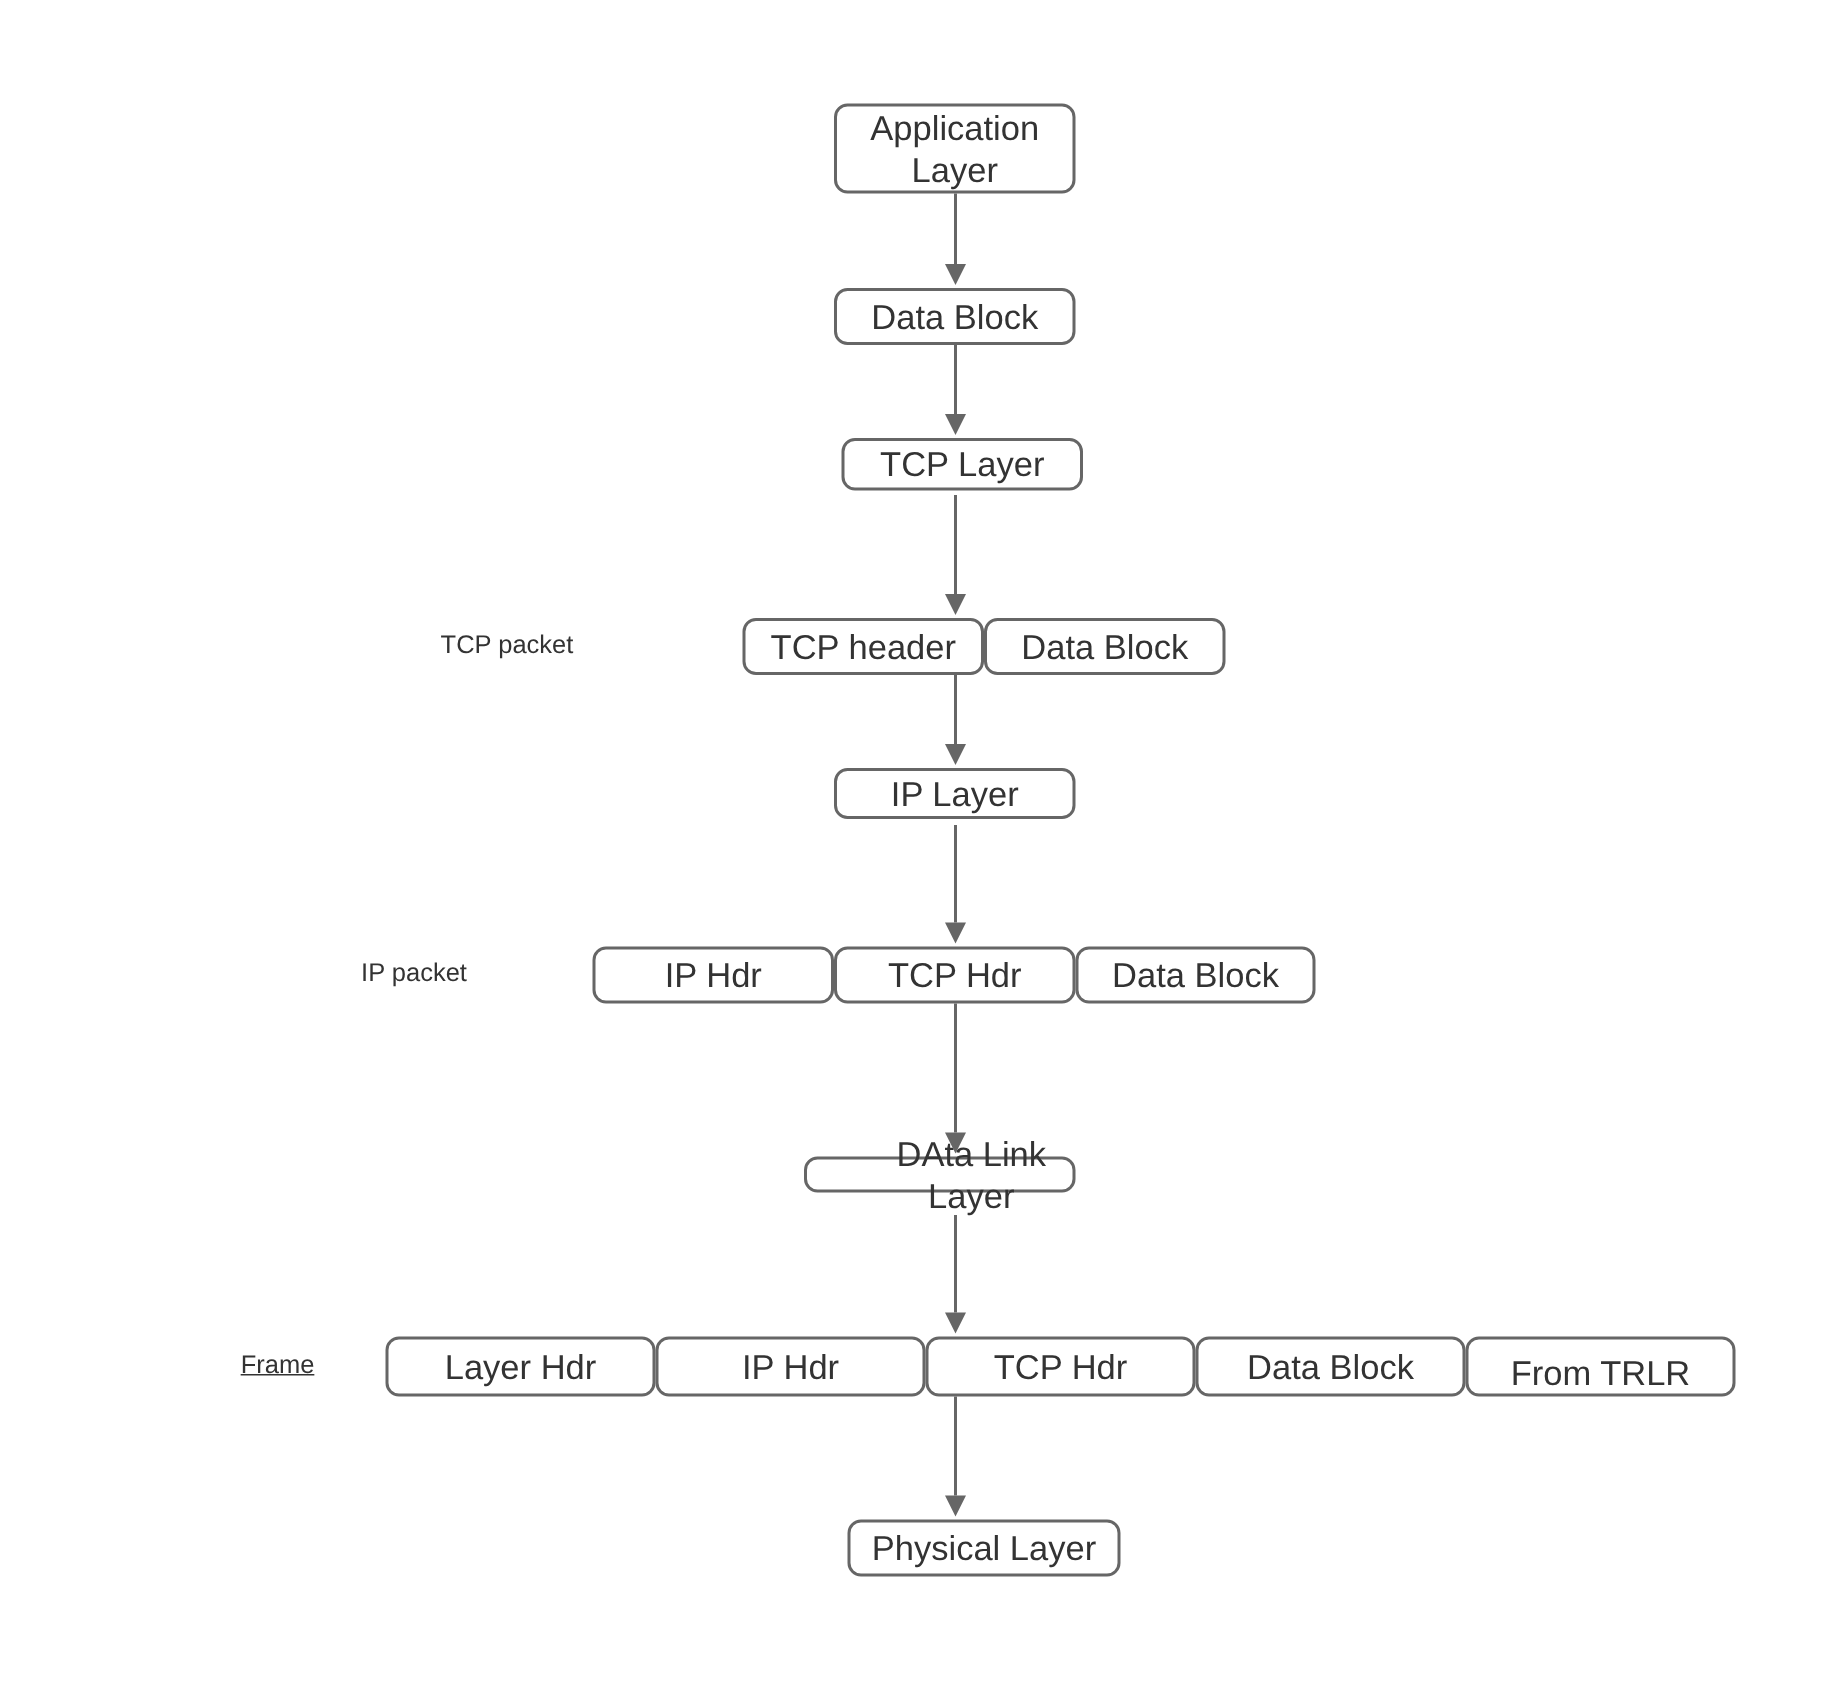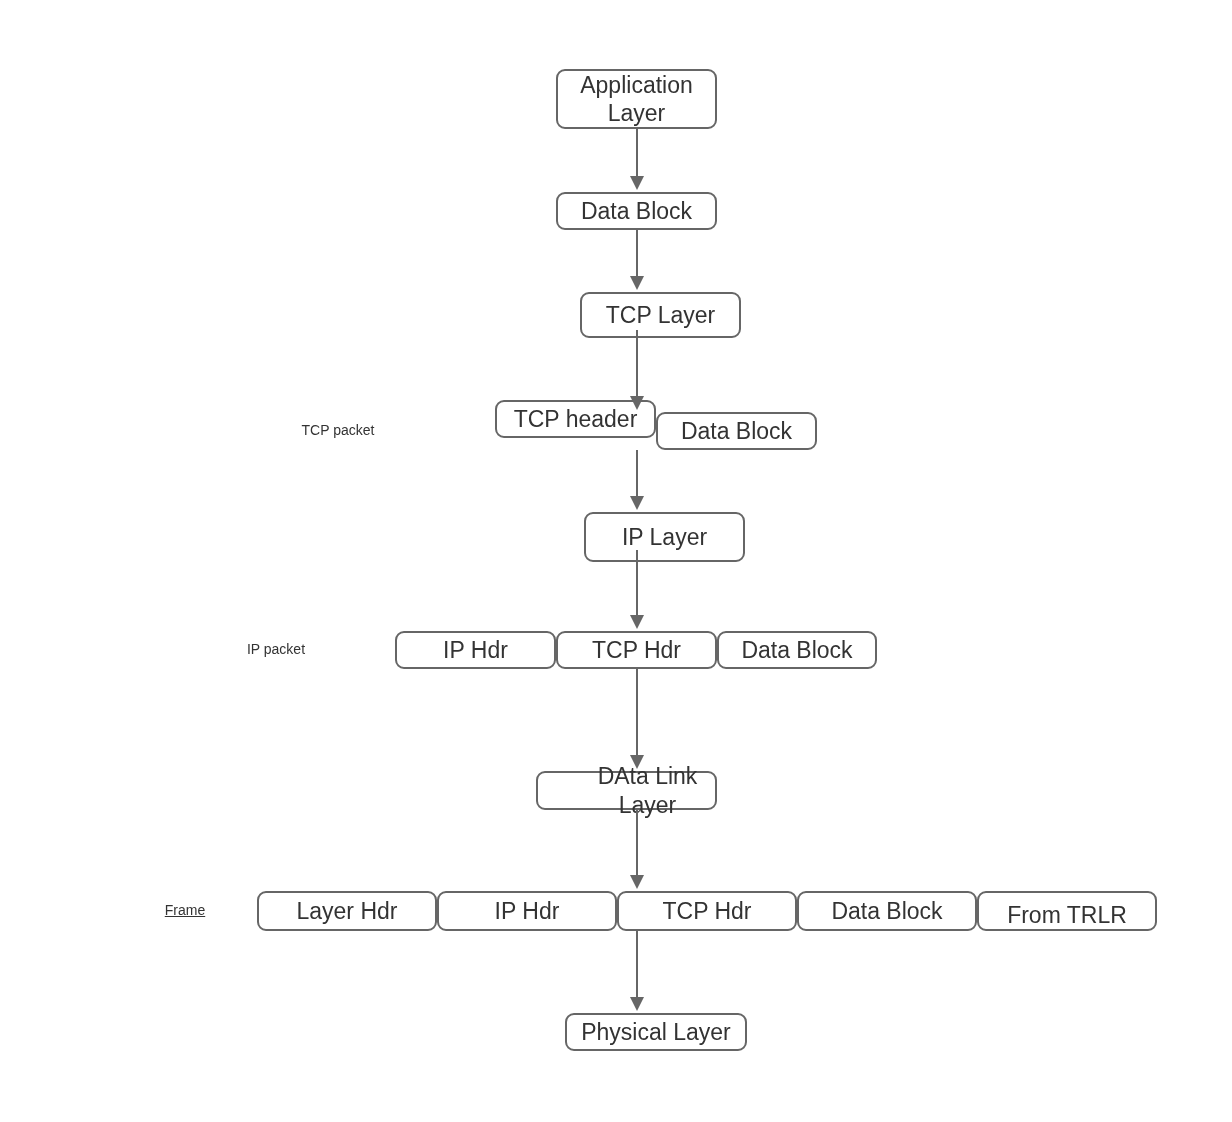--- a/index.html
+++ b/index.html
@@ -32,21 +32,21 @@
     color: var(--text);
     font-size: 23px;
     line-height: 1.22;
     padding: 0 6px;
   }
   .side-label {
     position: absolute;
     width: 160px;
     text-align: center;
     color: var(--text);
-    font-size: 14px;
+    font-size: 17px;
     line-height: 20px;
   }
   .arrow {
     position: absolute;
     width: 14px;
     display: flex;
     flex-direction: column;
     align-items: center;
   }
   .arrow .shaft {
@@ -67,50 +67,50 @@
 <div class="canvas">
 
   <div class="node" style="left:556px; top:69px; width:161px; height:60px;">
     <span>Application Layer</span>
   </div>
 
   <div class="node" style="left:556px; top:192px; width:161px; height:38px;">
     <span>Data Block</span>
   </div>
 
-  <div class="node" style="left:580px; top:292px; width:161px; height:46px;">
+  <div class="node" style="left:561px; top:292px; width:161px; height:35px;">
     <span>TCP Layer</span>
   </div>
 
   <div class="side-label" style="left:258px; top:420px;">TCP packet</div>
 
-  <div class="node" style="left:495px; top:400px; width:161px; height:38px;">
+  <div class="node" style="left:495px; top:412px; width:161px; height:38px;">
     <span>TCP header</span>
   </div>
   <div class="node" style="left:656px; top:412px; width:161px; height:38px;">
     <span>Data Block</span>
   </div>
 
-  <div class="node" style="left:556px; top:512px; width:161px; height:50px;margin-left:28px;">
+  <div class="node" style="left:556px; top:512px; width:161px; height:34px;">
     <span>IP Layer</span>
   </div>
 
   <div class="side-label" style="left:196px; top:639px;text-align:center;">IP packet</div>
 
   <div class="node" style="left:395px; top:631px; width:161px; height:38px;">
     <span>IP Hdr</span>
   </div>
   <div class="node" style="left:556px; top:631px; width:161px; height:38px;">
     <span>TCP Hdr</span>
   </div>
   <div class="node" style="left:717px; top:631px; width:160px; height:38px;">
     <span>Data Block</span>
   </div>
 
-  <div class="node" style="left:536px; top:771px; width:181px; height:39px;padding-left:48px;">
+  <div class="node" style="left:536px; top:771px; width:181px; height:24px;padding-left:48px;">
     <span>DAta Link Layer</span>
   </div>
 
   <div class="side-label" style="left:105px; top:900px;text-decoration:underline;">Frame</div>
 
   <div class="node" style="left:257px; top:891px; width:180px; height:40px;">
     <span>Layer Hdr</span>
   </div>
   <div class="node" style="left:437px; top:891px; width:180px; height:40px;">
     <span>IP Hdr</span>

